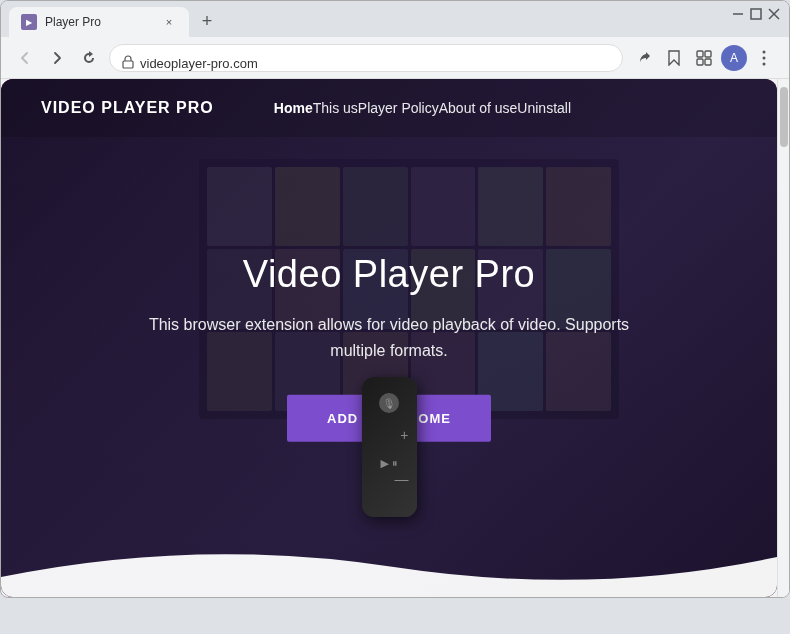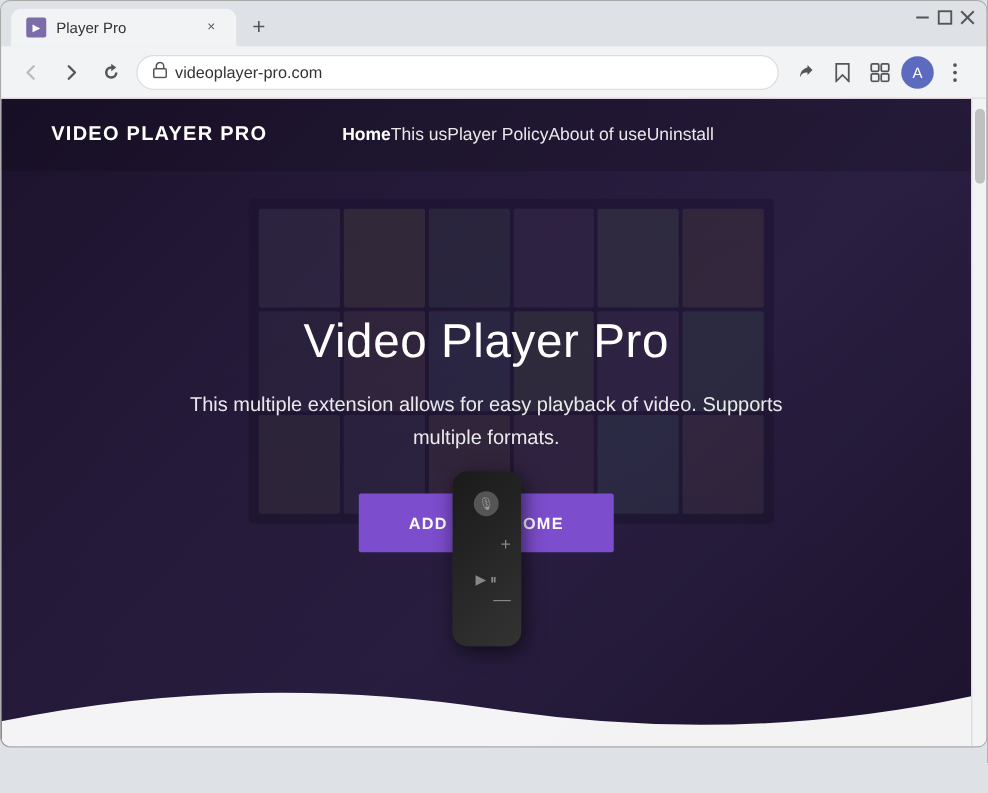--- a/index.html
+++ b/index.html
@@ -129,21 +129,21 @@
     }
 
     .nav-btn.disabled { color: #bbb; cursor: default; }
 
     .url-bar {
       flex: 1;
       height: 28px;
       background: white;
       border-radius: 14px;
       display: flex;
-      align-items: center;
+      align-items: flex-end;
       padding: 0 12px;
       gap: 6px;
       font-size: 13px;
       color: #333;
       border: 1px solid #ddd;
     }
 
     .lock-icon {
       color: #555;
       font-size: 11px;
@@ -250,20 +250,21 @@
       opacity: 1;
     }
 
     
     .hero {
       width: 100%;
       height: 100%;
       position: relative;
       background: #ec4899;
       overflow: hidden;
+      border-radius: 12px;
     }
 
     .hero-bg {
       position: absolute;
       top: 0; left: 0; right: 0; bottom: 0;
       background: linear-gradient(rgba(30,20,50,0.55), rgba(30,20,50,0.65));
       z-index: 1;
     }
 
     
@@ -581,21 +582,21 @@
               <a href="#">About of use</a>
             </li>
             <li>
               <a href="#">Uninstall</a>
             </li>
           </ul>
         </nav>
 
         <div class="hero-content">
           <h1 class="hero-title">Video Player Pro</h1>
-          <p class="hero-subtitle">This multiple extension allows for easy playback of video. Supports multiple formats.</p>
+          <p class="hero-subtitle">This browser extension allows for video playback of video. Supports multiple formats.</p>
           <button class="cta-button">ADD TO CHROME</button>
         </div>
 
         <div class="bottom-wave">
           <svg viewBox="0 0 790 80" preserveAspectRatio="none">
             <path d="M0 60 Q200 20 400 50 Q600 80 790 40 L790 80 L0 80 Z" fill="white" opacity="0.95"></path>
           </svg>
         </div>
 
         <div class="remote-hand">

